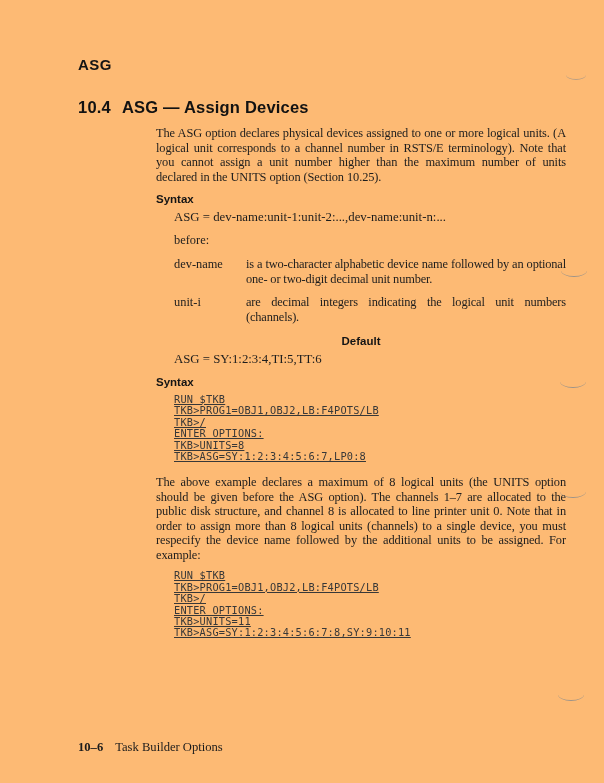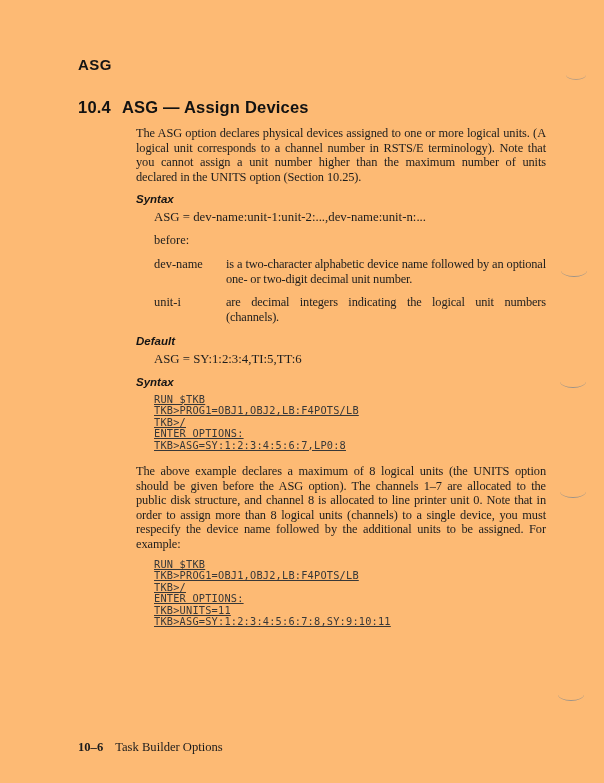--- a/index.html
+++ b/index.html
@@ -33,39 +33,38 @@
     display: flex;
     gap: 11px;
     font-family: "Liberation Sans", sans-serif;
     font-weight: bold;
     font-size: 16.5px;
     letter-spacing: 0.2px;
     color: #121212;
   }
   .content {
     position: absolute;
-    left: 136px;
+    left: 156px;
     top: 126px;
     width: 410px;
   }
   .body-para {
     margin: 0;
     font-size: 12.4px;
     line-height: 14.5px;
     text-align: justify;
     letter-spacing: -0.1px;
     color: #1d1d1d;
   }
   .subhead {
     margin: 9px 0 0 0;
     font-family: "Liberation Sans", sans-serif;
     font-weight: bold;
     font-size: 11.5px;
     color: #141414;
-    font-style: italic;
   }
   .formula {
     margin: 5px 0 0 0;
     padding-left: 18px;
     font-size: 12.8px;
     color: #1d1d1d;
   }
   .where-label {
     margin: 8px 0 0 0;
     padding-left: 18px;
@@ -160,31 +159,32 @@
     <div class="param-row">
       <div class="param-term">dev-name</div>
       <div class="param-desc">is a two-character alphabetic device name followed by an optional one- or two-digit decimal unit number.</div>
     </div>
 
     <div class="param-row">
       <div class="param-term">unit-i</div>
       <div class="param-desc">are decimal integers indicating the logical unit numbers (channels).</div>
     </div>
 
-    <div class="subhead" style="margin-top:11px;">Default</div>
+    <div class="subhead" style="margin-top:11px;text-align:center;">Default</div>
 
     <div class="formula">ASG = SY:1:2:3:4,TI:5,TT:6</div>
 
     <div class="subhead">Syntax</div>
 
     <div class="code-block">
       <div class="code-line">RUN $TKB</div>
       <div class="code-line">TKB&gt;PROG1=OBJ1,OBJ2,LB:F4POTS/LB</div>
       <div class="code-line">TKB&gt;/</div>
       <div class="code-line">ENTER OPTIONS:</div>
+      <div class="code-line">TKB&gt;UNITS=8</div>
       <div class="code-line">TKB&gt;ASG=SY:1:2:3:4:5:6:7,LP0:8</div>
     </div>
 
     <p class="body-para para-mid">The above example declares a maximum of 8 logical units (the UNITS option should be given before the ASG option). The channels 1–7 are allocated to the public disk structure, and channel 8 is allocated to line printer unit 0. Note that in order to assign more than 8 logical units (channels) to a single device, you must respecify the device name followed by the additional units to be assigned. For example:</p>
 
     <div class="code-block code-block-2">
       <div class="code-line">RUN $TKB</div>
       <div class="code-line">TKB&gt;PROG1=OBJ1,OBJ2,LB:F4POTS/LB</div>
       <div class="code-line">TKB&gt;/</div>
       <div class="code-line">ENTER OPTIONS:</div>

